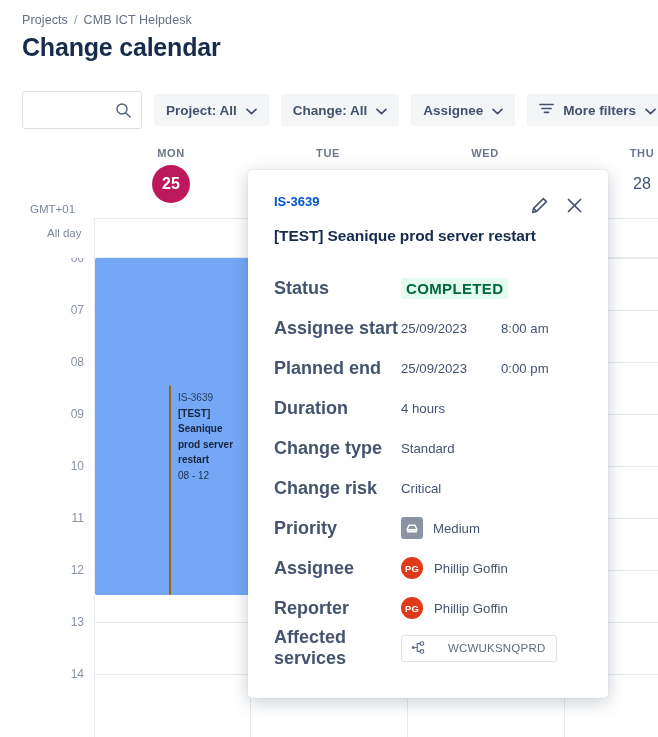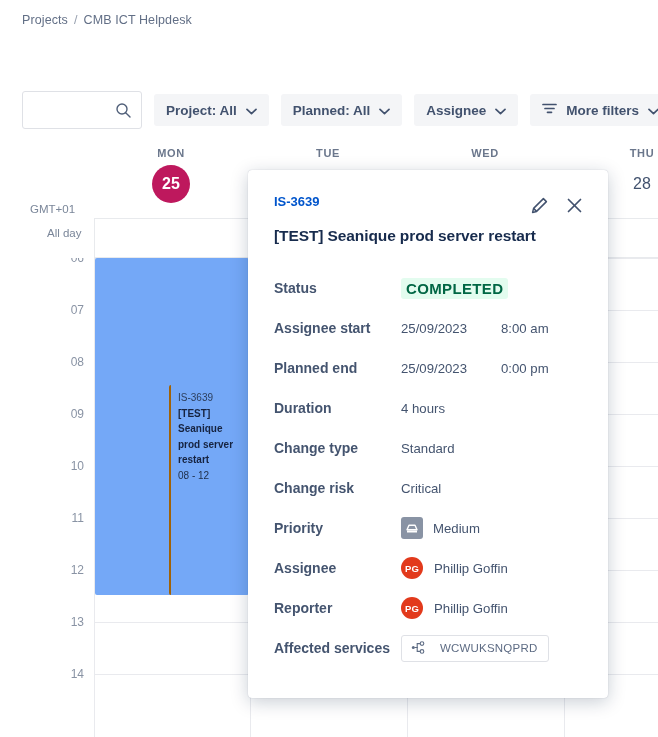--- a/index.html
+++ b/index.html
@@ -129,58 +129,59 @@
   }
   .popup-title {
     margin-top: 17px; font-size: 15.5px; color: #172b4d; font-weight: 600;
     letter-spacing: -.1px;
   }
 
   .rows { margin-top: 23px; }
   .row { display: flex; align-items: center; height: 40px; }
   .row .label {
     width: 127px; flex: 0 0 127px;
-    font-size: 14px; color: #44546f; font-weight: 600;
+    font-size: 18px; color: #44546f; font-weight: 600;
   }
   .row .val { font-size: 13.2px; color: #44546f; display: flex; align-items: center; }
   .v-date { width: 100px; flex: 0 0 100px; }
 
   .badge-done {
     display: inline-block; background: #e3fcef; color: #006644;
     font-size: 15px; font-weight: 700; letter-spacing: .35px;
     padding: 2px 5px; border-radius: 3px;
   }
   .prio-icon {
     width: 22px; height: 22px; background: #8993a4; border-radius: 3px;
     margin-right: 10px; display: inline-flex; align-items: center; justify-content: center;
   }
   .avatar {
     width: 22px; height: 22px; border-radius: 50%; background: #e2391b;
     color: #fff; font-size: 9.5px; font-weight: 700; margin-right: 11px;
     display: inline-flex; align-items: center; justify-content: center;
     letter-spacing: .2px;
   }
   .svc-pill {
-    display: inline-flex; align-items: center; gap: 15px;
+    display: inline-flex; align-items: center; gap: 23px;
     border: 1px solid #dfe1e6; border-radius: 3px;
     padding: 5px 11px 5px 9px; font-size: 11.5px; color: #5e6c84;
     letter-spacing: .2px; cursor: pointer; background: #fff;
   }
 </style>
 </head>
 <body>
 
 <div id="app">
 
   <div class="breadcrumb">
     <a href="#">Projects</a>
     <span class="bc-sep">/</span>
     <a href="#">CMB ICT Helpdesk</a>
   </div>
 
+  <div class="page-title">Change calendar</div>
 
   <div class="filterbar">
 
     <div class="search-box">
       <input type="text" placeholder="" style="">
       <span class="search-ico">
         <svg width="17" height="17" viewBox="0 0 17 17" fill="none">
           <circle cx="7" cy="7" r="5" stroke="#505f79" stroke-width="1.4"></circle>
           <line x1="10.7" y1="10.7" x2="15" y2="15" stroke="#505f79" stroke-width="1.4" stroke-linecap="round"></line>
         </svg>
@@ -190,21 +191,21 @@
     <button class="fbtn">
       <span>Project: All</span>
       <span class="chev">
         <svg width="11" height="7" viewBox="0 0 11 7">
             <path d="M1 1.4L5.5 5.6L10 1.4" stroke="#42526e" stroke-width="1.7" fill="none" stroke-linecap="round" stroke-linejoin="round"></path>
           </svg>
       </span>
     </button>
 
     <button class="fbtn">
-      <span>Planned: All</span>
+      <span>Change: All</span>
       <span class="chev">
         <svg width="11" height="7" viewBox="0 0 11 7">
             <path d="M1 1.4L5.5 5.6L10 1.4" stroke="#42526e" stroke-width="1.7" fill="none" stroke-linecap="round" stroke-linejoin="round"></path>
           </svg>
       </span>
     </button>
 
     <button class="fbtn">
       <span>Assignee</span>
       <span class="chev">

